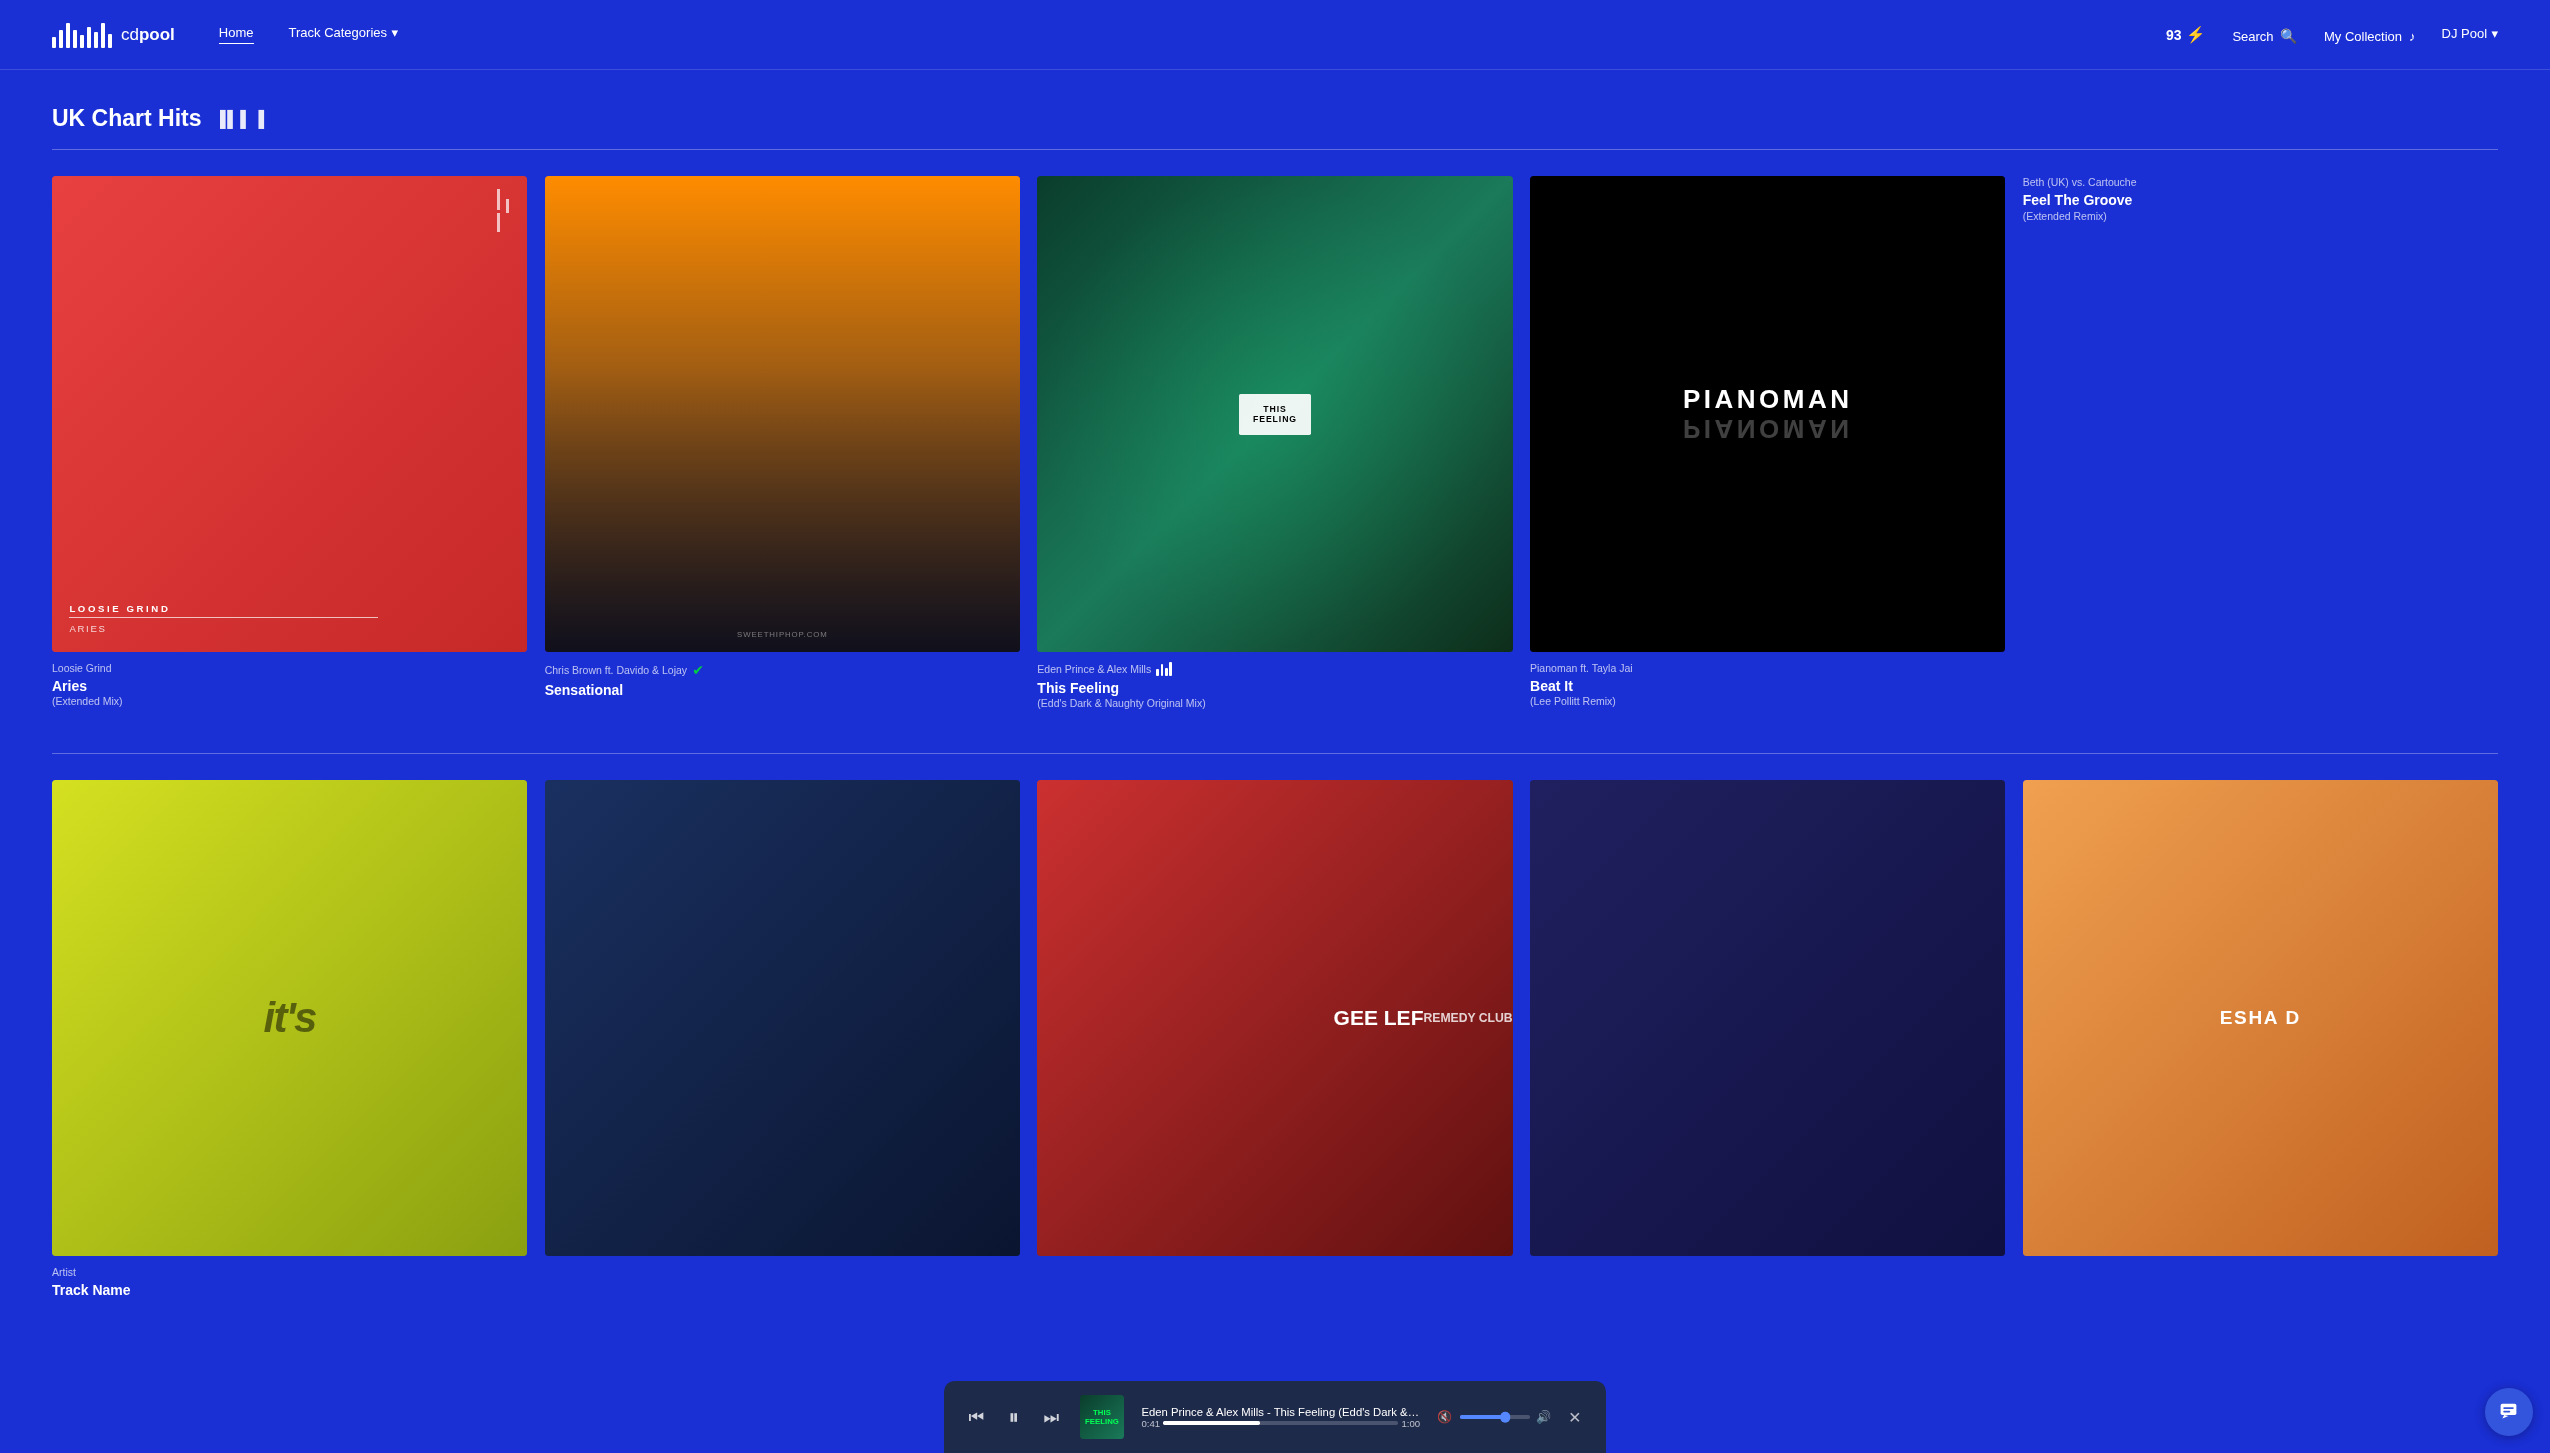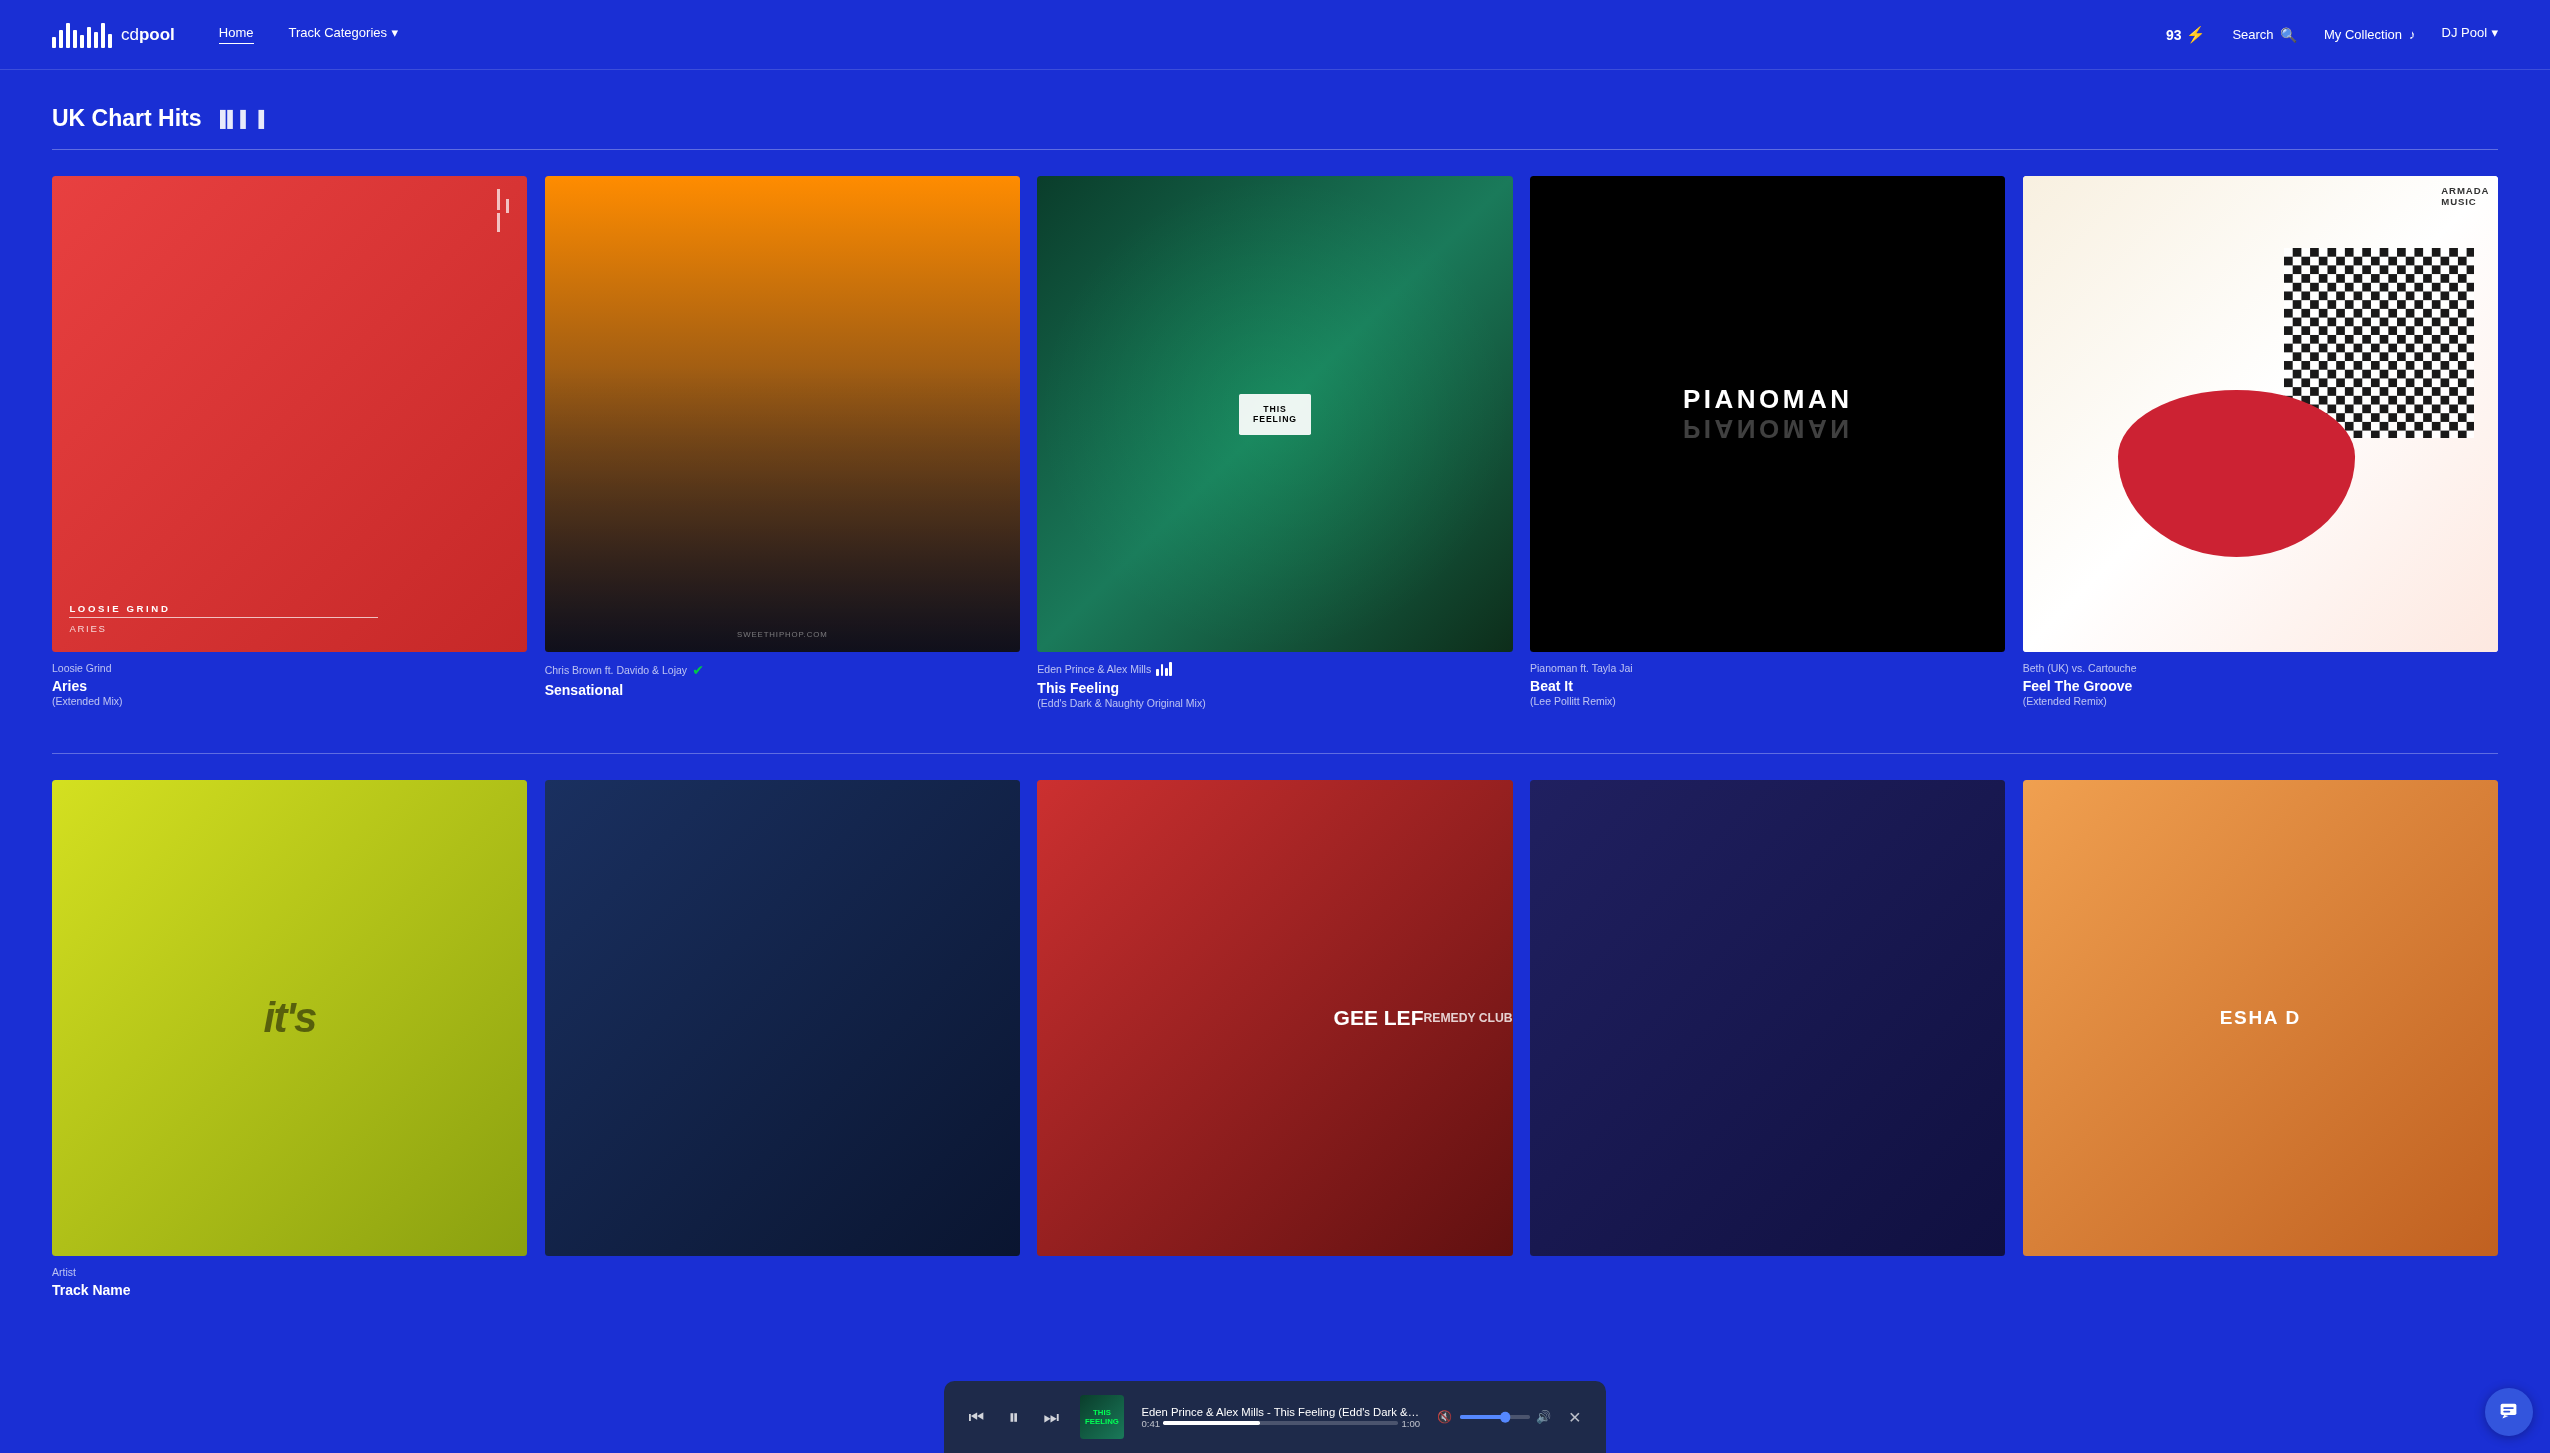--- a/index.html
+++ b/index.html
@@ -63,21 +63,21 @@
       display: flex;
       align-items: center;
       gap: 4.4px;
       padding-bottom: 3.5px;
     }
     .nav-item.active {
       border-bottom: 1.7px solid #fff;
     }
     .header-right {
       display: flex;
-      align-items: center;
+      align-items: flex-end;
       gap: 26px;
     }
     .badge-count {
       display: flex;
       align-items: center;
       gap: 5.2px;
       font-size: 14px;
       font-weight: 700;
       color: #fff;
     }
@@ -471,32 +471,20 @@
 
           <div style="color:rgba(255,255,255,0.25);font-size:26px;font-weight:900;letter-spacing:3.5px;text-align:center;line-height:1.2;transform:scaleY(-1);margin-top:-1.7px">PIANOMAN</div>
         </div>
       </div>
       <div class="track-artist">Pianoman ft. Tayla Jai</div>
       <div class="track-title">Beat It</div>
       <div class="track-mix">(Lee Pollitt Remix)</div>
     </div>
 
     <div class="track-card">
-      <div class="track-artwork artwork-beth">
-        <div style="width:100%;height:100%;background:linear-gradient(135deg,#f8f0e0 0%,#fff 50%,#fde8e0 100%);display:flex;align-items:center;justify-content:center;position:relative;">
-
-          <div style="position:absolute;top:8.7px;right:8.7px;font-size:9.6px;color:#333;font-weight:700;letter-spacing:0.9px">ARMADA<br>MUSIC</div>
-
-          <div style="position:absolute;inset:0;overflow:hidden;">
-            <div style="position:absolute;top:15%;left:55%;width:40%;height:40%;background:repeating-conic-gradient(#000 0% 25%,#fff 0% 50%) 0 0/17.4px 17.4px;opacity:0.9"></div>
-
-            <div style="position:absolute;bottom:20%;left:20%;width:50%;height:35%;background:#cc2233;border-radius:50% 50% 50% 50%/40% 40% 60% 60%"></div>
-          </div>
-        </div>
-      </div>
       <div class="track-artist">Beth (UK) vs. Cartouche</div>
       <div class="track-title">Feel The Groove</div>
       <div class="track-mix">(Extended Remix)</div>
     </div>
 
   </div>
 
   <div class="dance-section">
     <hr class="section-divider">
     <div class="dance-track-grid">

